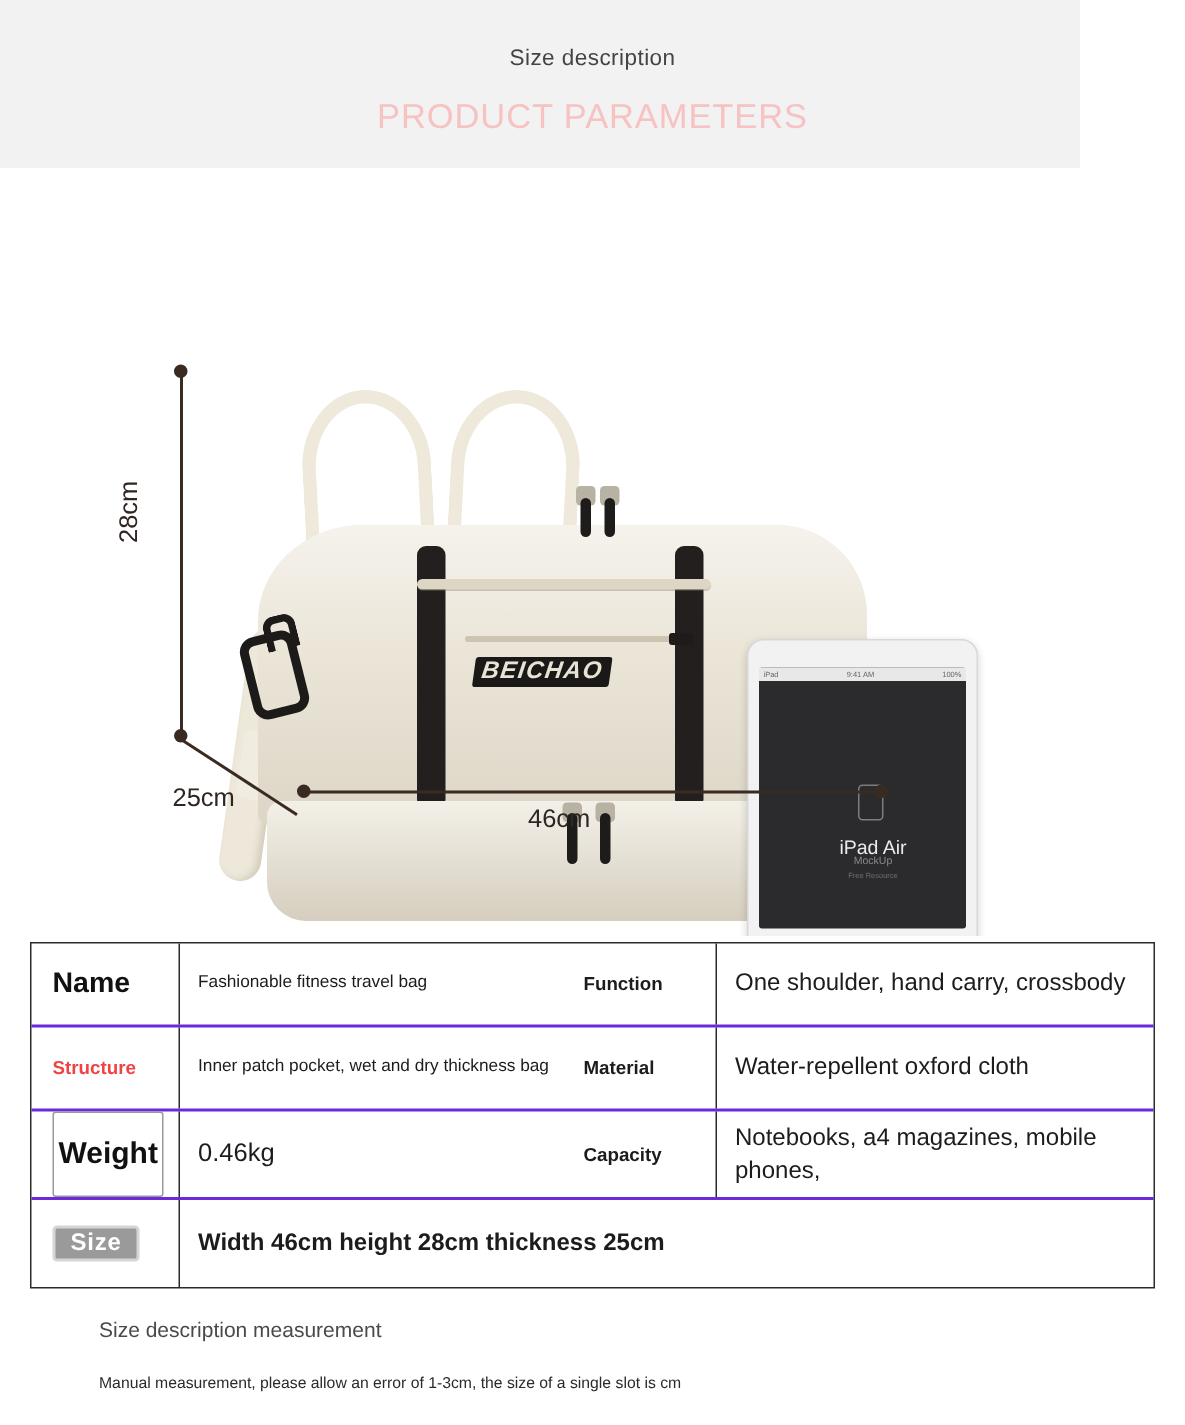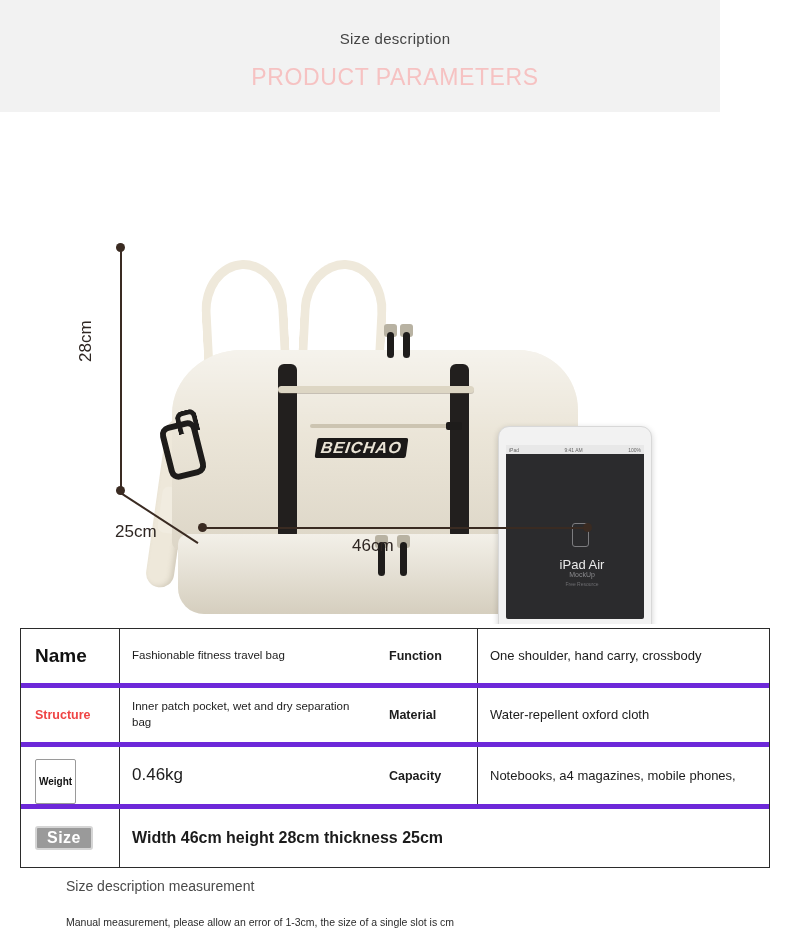--- a/index.html
+++ b/index.html
@@ -354,21 +354,21 @@
   .table-wrap {
     position: absolute;
     left: 20px;
     top: 628px;
     width: 750px;
     border: 1px solid #2b2b2b;
     box-sizing: border-box;
   }
   .trow {
     display: flex;
-    border-bottom: 5px solid #6d28d9;
+    border-bottom: 2px solid #6d28d9;
     min-height: 54px;
     align-items: stretch;
   }
   .trow:last-child { border-bottom: none; }
   .cellA {
     width: 98px;
     display: flex;
     align-items: center;
     padding-left: 14px;
     box-sizing: border-box;
@@ -395,34 +395,33 @@
     font-size: 12.5px;
     color: #1c1c1c;
   }
   .cellD {
     width: 292px;
     display: flex;
     align-items: center;
     padding: 4px 10px 4px 12px;
     border-left: 1px solid #2b2b2b;
     box-sizing: border-box;
-    font-size: 13px;
+    font-size: 16px;
     color: #1c1c1c;
     line-height: 1.35;
   }
   .lbl-name { font-size: 19px; font-weight: bold; color: #111; }
   .lbl-structure { font-size: 12.5px; font-weight: bold; color: #ef4444; }
   .lbl-weight {
-    font-size: 10px;
+    font-size: 20px;
     font-weight: bold;
     color: #111;
     border: 1px solid #9a9a9a;
     padding: 16px 3px;
     border-radius: 2px;
-    margin-top: 12px;
   }
   .lbl-size {
     font-size: 16px;
     font-weight: bold;
     color: #ffffff;
     background: #9a9a9a;
     border: 2px solid #d5d5d5;
     padding: 1px 10px;
     border-radius: 3px;
     letter-spacing: 0.5px;
@@ -529,21 +528,21 @@
     </div>
     <div class="cellB">Fashionable fitness travel bag</div>
     <div class="cellC">Function</div>
     <div class="cellD">One shoulder, hand carry, crossbody</div>
   </div>
 
   <div class="trow">
     <div class="cellA">
       <span class="lbl-structure">Structure</span>
     </div>
-    <div class="cellB">Inner patch pocket, wet and dry separation bag</div>
+    <div class="cellB">Inner patch pocket, wet and dry thickness bag</div>
     <div class="cellC">Material</div>
     <div class="cellD">Water-repellent oxford cloth</div>
   </div>
 
   <div class="trow">
     <div class="cellA">
       <span class="lbl-weight">Weight</span>
     </div>
     <div class="cellB">
       <span class="weight-val">0.46kg</span>

